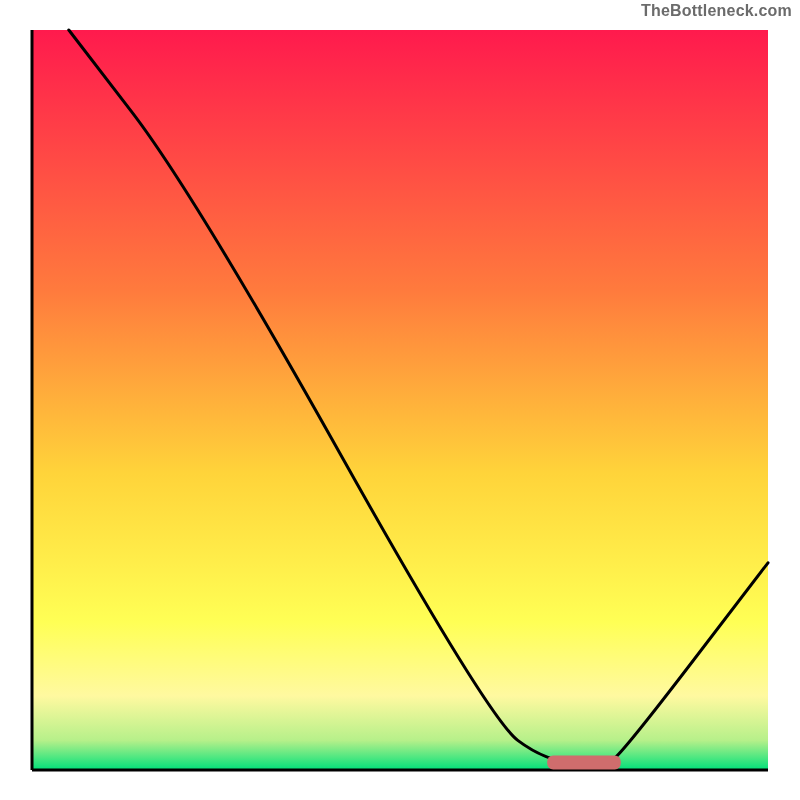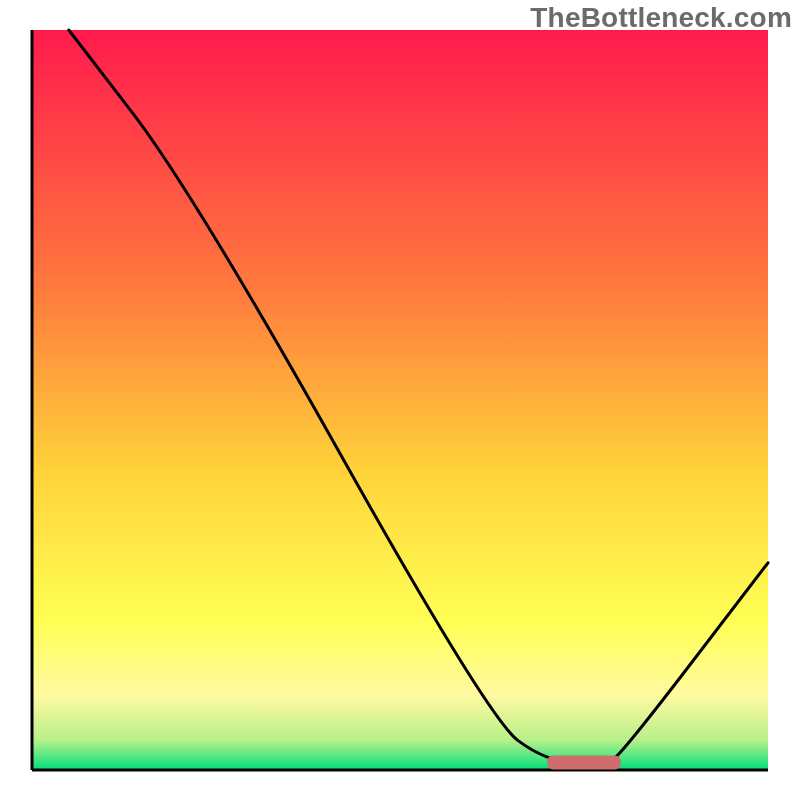--- a/index.html
+++ b/index.html
@@ -12,21 +12,21 @@
   }
   .wrap {
     position: relative;
     width: 800px;
     height: 800px;
   }
   .watermark {
     position: absolute;
     top: 2px;
     right: 8px;
-    font-size: 28px;
+    font-size: 16px;
     font-weight: 600;
     color: #6b6b6b;
     letter-spacing: 0.2px;
     user-select: none;
   }
   svg {
     display: block;
   }
 </style>
 </head>

